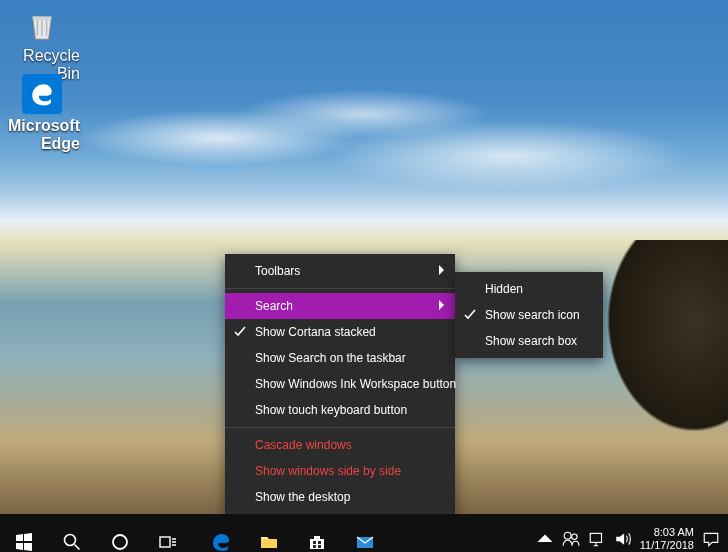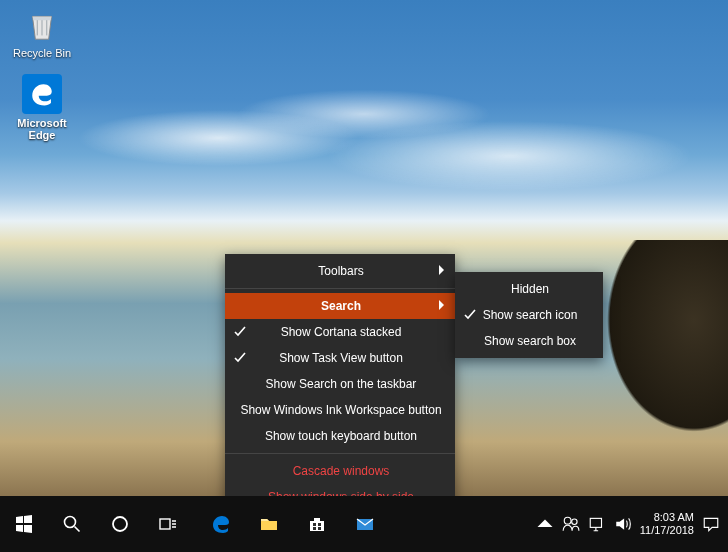--- a/index.html
+++ b/index.html
@@ -23,36 +23,36 @@
              radial-gradient(ellipse 180px 35px at 50% 20%, rgba(255,255,255,.7), transparent 70%);
   opacity:.9;
 }
 .rock {
   position:absolute; right:0; top:240px; width:170px; height:200px;
   background:radial-gradient(ellipse 140px 180px at 80% 40%, #3b3222, #1f1a10 60%, transparent 62%);
 }
 
 
 .desktop-icon {
-  position:absolute; width:76px; text-align:center;
-  color:#fff; font-size:11px; text-shadow:0 1px 2px rgba(0,0,0,.9);
+  position:absolute; width:76px; text-align:right;
+  color:#fff; font-size:16px; text-shadow:0 1px 2px rgba(0,0,0,.9);
   cursor:pointer;
 }
 .desktop-icon .glyph {
   width:40px; height:40px; margin:0 auto 3px; display:flex;
   align-items:center; justify-content:center;
 }
 .recycle-bin-glyph svg { width:38px; height:38px; }
 .edge-glyph { background:#0078d7; border-radius:4px; }
 .edge-glyph svg { width:26px; height:26px; }
 
 
 .taskbar {
-  position:absolute; left:0; right:0; bottom:0; height:56px;
-  background:#101010; display:flex; align-items:center;
+  position:absolute; left:0; right:0; bottom:0; height:38px;
+  background:#101010; display:flex; align-items:flex-end;
 }
 .tb-btn {
   width:48px; display:flex; align-items:center; justify-content:center;
   color:#fff; cursor:pointer;
 }
 .tb-btn svg { width:20px; height:20px; }
 .tb-sep { width:1px; background:rgba(255,255,255,.12); margin:8px 2px; }
 .tb-tray {
   margin-left:auto; display:flex; align-items:center;
   color:#fff; font-size:11px; padding:0 8px; gap:8px;
@@ -60,23 +60,23 @@
 .tray-icon { width:18px; height:18px; display:flex; align-items:center; justify-content:center; }
 
 
 .menu {
   position:absolute; background:#2b2b2b; color:#fff;
   font-size:12px; padding:4px 0; box-shadow:0 4px 12px rgba(0,0,0,.5);
   white-space:nowrap;
 }
 .menu .item {
   display:flex; align-items:center; height:26px; padding:0 28px 0 30px;
-  position:relative; cursor:default;justify-content:center;
-}
-.menu .item.highlight { background:#c2410c;font-weight:bold; }
+  position:relative; cursor:default;
+}
+.menu .item.highlight { background:#a21caf; }
 .menu .item.disabled { color:#ef4444; }
 .menu .sep { height:1px; background:#454545; margin:4px 0; }
 .menu .item .check {
   position:absolute; left:9px; top:50%; transform:translateY(-50%);
   width:12px; height:12px;
 }
 .menu .item .arrow {
   position:absolute; right:10px; top:50%; transform:translateY(-50%);
 }
 
@@ -124,26 +124,20 @@
             <path fill="#fff" d="M2 0l5 5-5 5z"></path>
           </svg></span>
     </div>
     <div class="item">
       <span class="check"><svg viewBox="0 0 12 12">
             <path fill="none" stroke="#fff" stroke-width="1.6" d="M1 6l3 3 7-8"></path>
           </svg></span>
       <span>Show Cortana stacked</span>
     </div>
     <div class="item">
-      <span class="check"><svg viewBox="0 0 12 12">
-            <path fill="none" stroke="#fff" stroke-width="1.6" d="M1 6l3 3 7-8"></path>
-          </svg></span>
-      <span>Show Task View button</span>
-    </div>
-    <div class="item">
       <span>Show Search on the taskbar</span>
     </div>
     <div class="item">
       <span>Show Windows Ink Workspace button</span>
     </div>
     <div class="item">
       <span>Show touch keyboard button</span>
     </div>
     <div class="sep"></div>
     <div class="item disabled">

